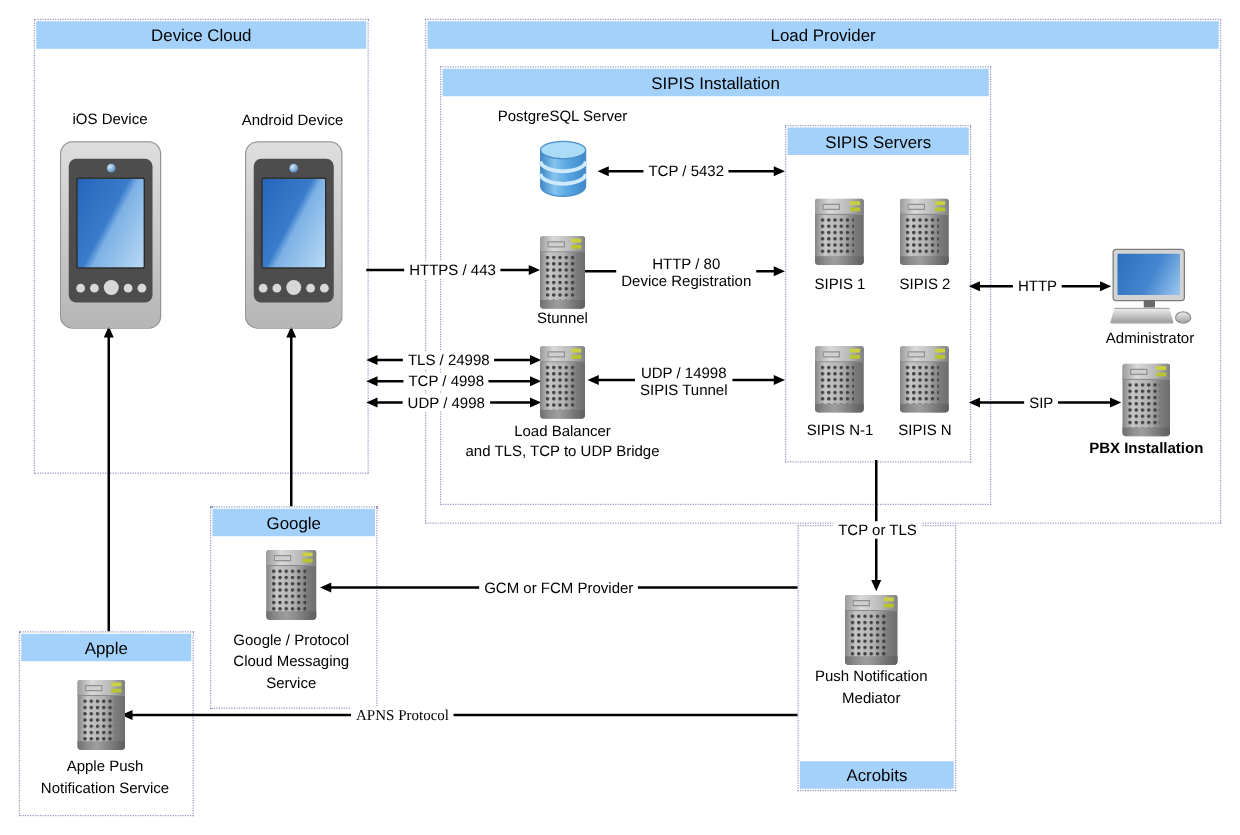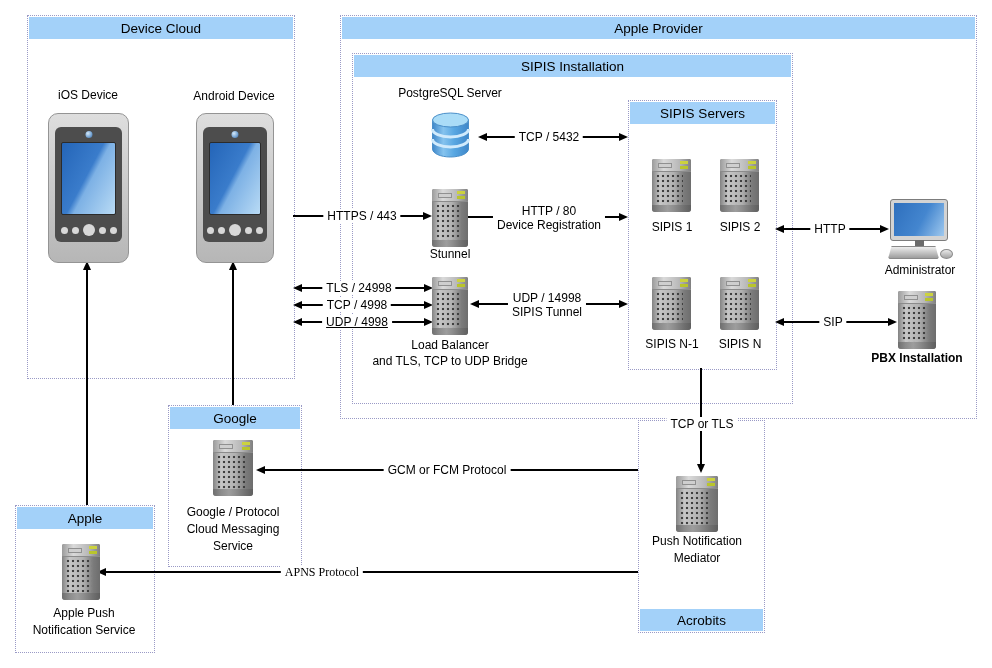--- a/index.html
+++ b/index.html
@@ -64,21 +64,21 @@
 </head>
 <body>
 
 <div class="canvas">
 
   <div class="dbox" style="left:27px;top:15px;width:266px;height:362px;">
     <div class="band">Device Cloud</div>
   </div>
 
   <div class="dbox" style="left:340px;top:15px;width:635px;height:402px;">
-    <div class="band">Apple Provider</div>
+    <div class="band">Load Provider</div>
   </div>
 
   <div class="dbox" style="left:352px;top:53px;width:439px;height:349px;">
     <div class="band">SIPIS Installation</div>
   </div>
 
   <div class="dbox" style="left:628px;top:100px;width:147px;height:268px;">
     <div class="band">SIPIS Servers</div>
   </div>
 
@@ -120,21 +120,21 @@
     <div class="hline" style="left:301px;top:304px;width:124px;"></div>
     <div class="arr l" style="left:293px;top:301px;"></div>
     <div class="arr r" style="left:424px;top:301px;"></div>
     <div class="llabel" style="left:357px;top:305px;">TCP / 4998</div>
   </div>
 
   <div class="conn">
     <div class="hline" style="left:301px;top:321px;width:124px;"></div>
     <div class="arr l" style="left:293px;top:318px;"></div>
     <div class="arr r" style="left:424px;top:318px;"></div>
-    <div class="llabel" style="left:357px;top:322px;text-decoration:underline;">UDP / 4998</div>
+    <div class="llabel" style="left:357px;top:322px;">UDP / 4998</div>
   </div>
 
   <div class="conn">
     <div class="hline" style="left:478px;top:303px;width:142px;"></div>
     <div class="arr l" style="left:470px;top:300px;"></div>
     <div class="arr r" style="left:619px;top:300px;"></div>
     <div class="llabel" style="left:547px;top:305px;">
       <div>UDP / 14998</div>
       <div>SIPIS Tunnel</div>
     </div>
@@ -163,21 +163,21 @@
 
   <div class="conn">
     <div class="vline" style="left:700px;top:368px;height:97px;"></div>
     <div class="arr d" style="left:697px;top:464px;"></div>
     <div class="llabel" style="left:702px;top:424px;">TCP or TLS</div>
   </div>
 
   <div class="conn">
     <div class="hline" style="left:264px;top:469px;width:374px;"></div>
     <div class="arr l" style="left:256px;top:466px;"></div>
-    <div class="llabel" style="left:447px;top:470px;">GCM or FCM Protocol</div>
+    <div class="llabel" style="left:447px;top:470px;">GCM or FCM Provider</div>
   </div>
 
   <div class="conn">
     <div class="hline" style="left:105px;top:571px;width:533px;"></div>
     <div class="arr l" style="left:97px;top:568px;"></div>
     <div class="llabel" style="left:322px;top:572px;font-family:Liberation Serif, serif;">APNS Protocol</div>
   </div>
 
   <div class="conn">
     <div class="vline" style="left:232px;top:268px;height:137px;"></div>

